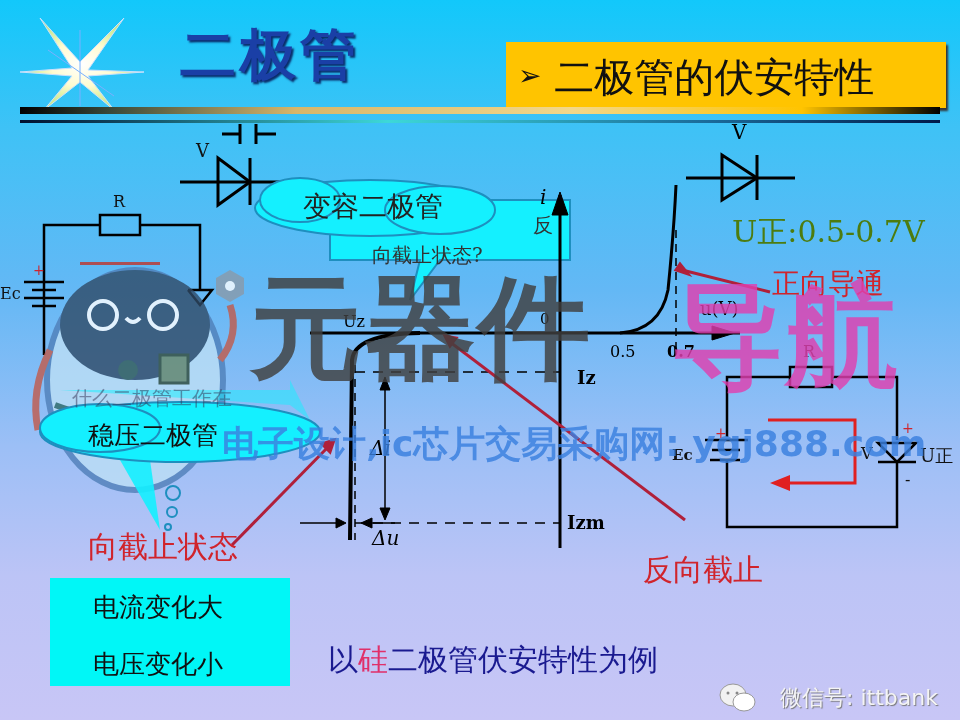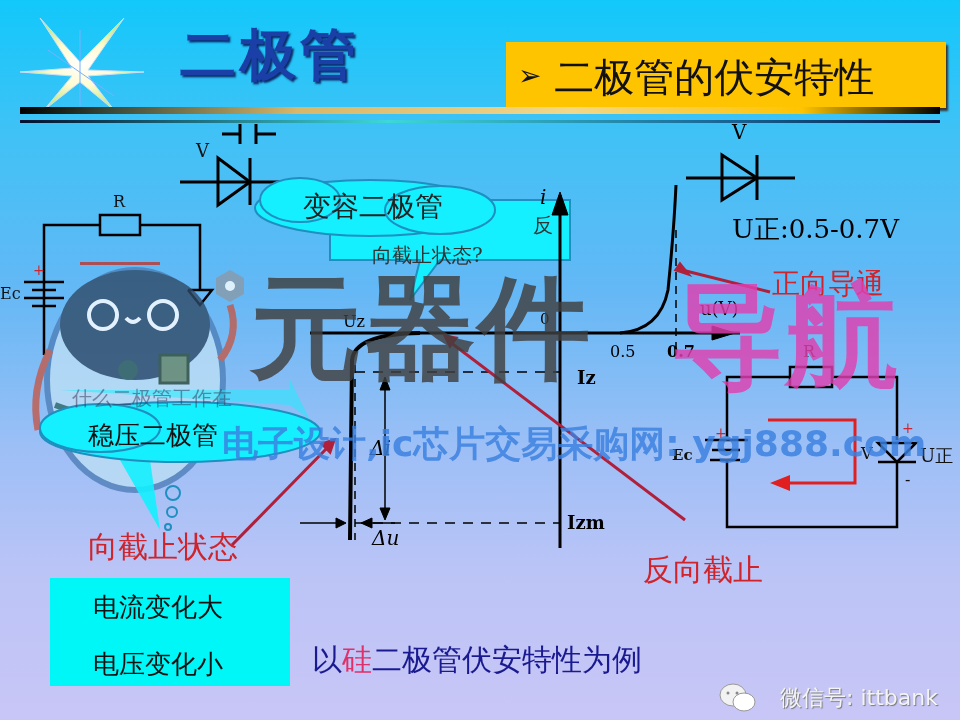--- a/index.html
+++ b/index.html
@@ -165,38 +165,38 @@
 <div class="abs" style="left:540px;top:310px;font-size:15px">0</div>
 <div class="abs" style="left:610px;top:342px;font-size:16px;font-weight:normal">0.5</div>
 <div class="abs" style="left:667px;top:342px;font-size:16px;font-weight:bold">0.7</div>
 <div class="abs" style="left:343px;top:312px;font-size:16px">Uz</div>
 <div class="abs" style="left:577px;top:367px;font-size:18px;font-weight:bold">Iz</div>
 <div class="abs" style="left:567px;top:512px;font-size:18px;font-weight:bold">Izm</div>
 <div class="abs" style="left:370px;top:436px;font-size:20px;font-style:italic">Δi</div>
 <div class="abs" style="left:372px;top:526px;font-size:20px;font-style:italic">Δu</div>
 
 <div class="abs" style="left:732px;top:120px;font-size:20px">V</div>
-<div class="abs" style="left:732px;top:212px;font-size:26px;color:#000000">U正:0.5-0.7V</div>
+<div class="abs" style="left:732px;top:212px;font-size:30px;color:#4d7c0f">U正:0.5-0.7V</div>
 <div class="abs red" style="left:772px;top:265px;font-size:28px">正向导通</div>
 <div class="abs red" style="left:643px;top:550px;font-size:30px">反向截止</div>
 <div class="abs red" style="left:88px;top:527px;font-size:30px">向截止状态</div>
 
 <div class="abs lbl" style="left:803px;top:342px;font-size:16px">R</div>
 <div class="abs lbl" style="left:672px;top:446px;font-size:15px;font-weight:bold">Ec</div>
 <div class="abs lbl" style="left:861px;top:444px;font-size:16px">V</div>
 <div class="abs lbl" style="left:920px;top:444px;font-size:18px">U正</div>
 <div class="abs lbl red" style="left:902px;top:420px;font-size:14px">+</div>
 <div class="abs lbl" style="left:905px;top:470px;font-size:16px">-</div>
 <div class="abs lbl red" style="left:715px;top:425px;font-size:14px">+</div>
 
 <div class="abs cyanbox"></div>
 <div class="abs" style="left:93px;top:590px;font-size:26px;color:#111">电流变化大</div>
 <div class="abs" style="left:93px;top:647px;font-size:26px;color:#111">电压变化小</div>
 
-<div class="abs" style="left:312px;top:640px;font-size:30px;color:#1a1a90">
+<div class="abs" style="left:328px;top:640px;font-size:30px;color:#1a1a90">
   <span>以</span><span style="color:#e0306a">硅</span><span>二极管伏安特性为例</span>
 </div>
 
 <div class="abs wm-big" style="left:250px;top:254px;font-size:112px;color:#404040;letter-spacing:2px">元器件</div>
 <div class="abs wm-big" style="left:672px;top:262px;font-size:112px;color:#e040b0;letter-spacing:2px">导航</div>
 <div class="abs wm-big" style="left:222px;top:420px;font-size:36px;color:#3a80e0">电子设计,ic芯片交易采购网: ygj888.com</div>
 
 <div class="abs" style="left:718px;top:682px;display:flex;align-items:center;gap:22px">
   <svg width="40" height="32" viewBox="0 0 40 32">
     <ellipse cx="15" cy="13" rx="13" ry="11" fill="#f2f2f2" stroke="#999"></ellipse>

